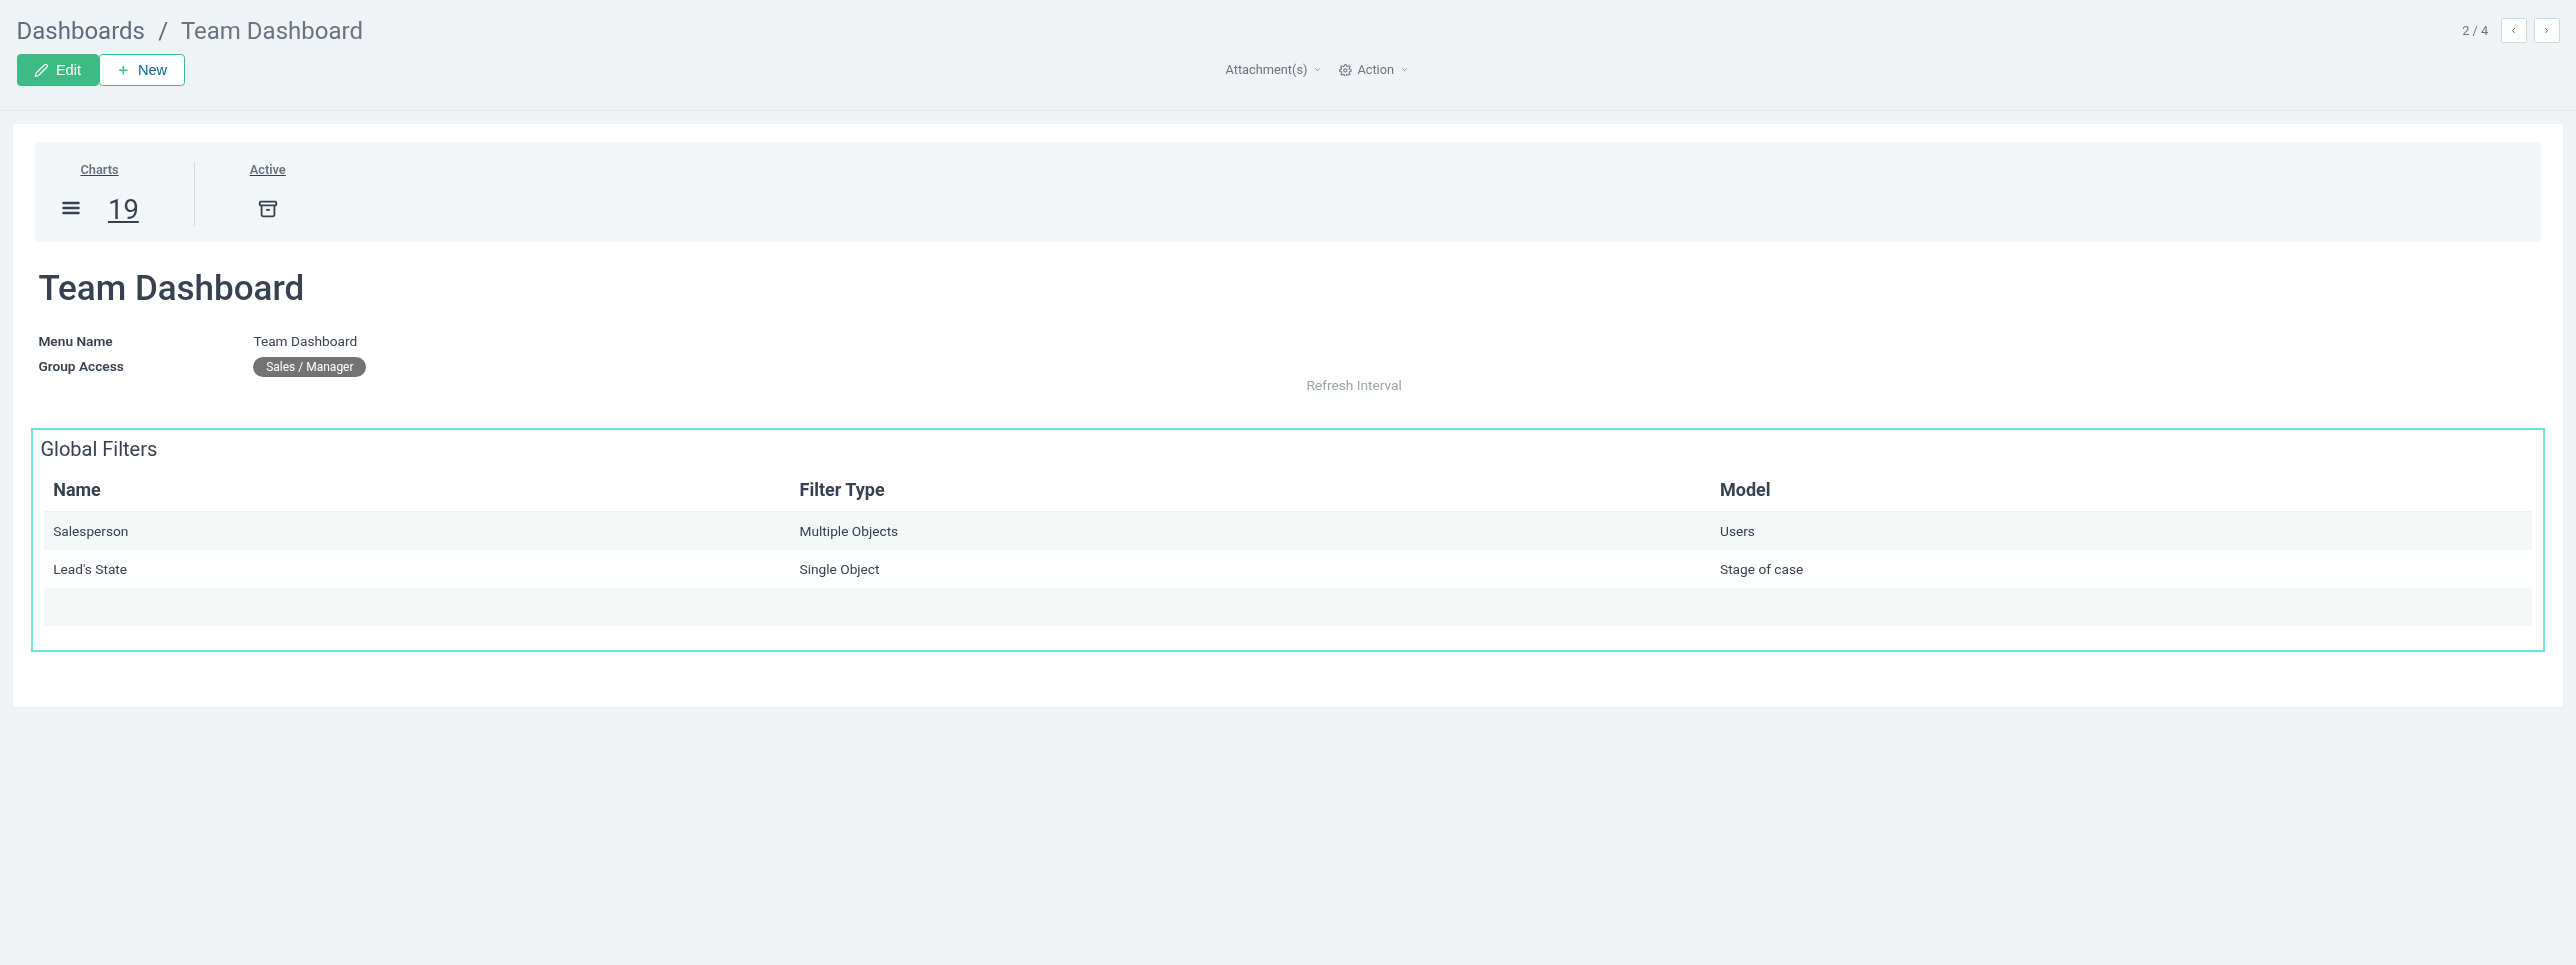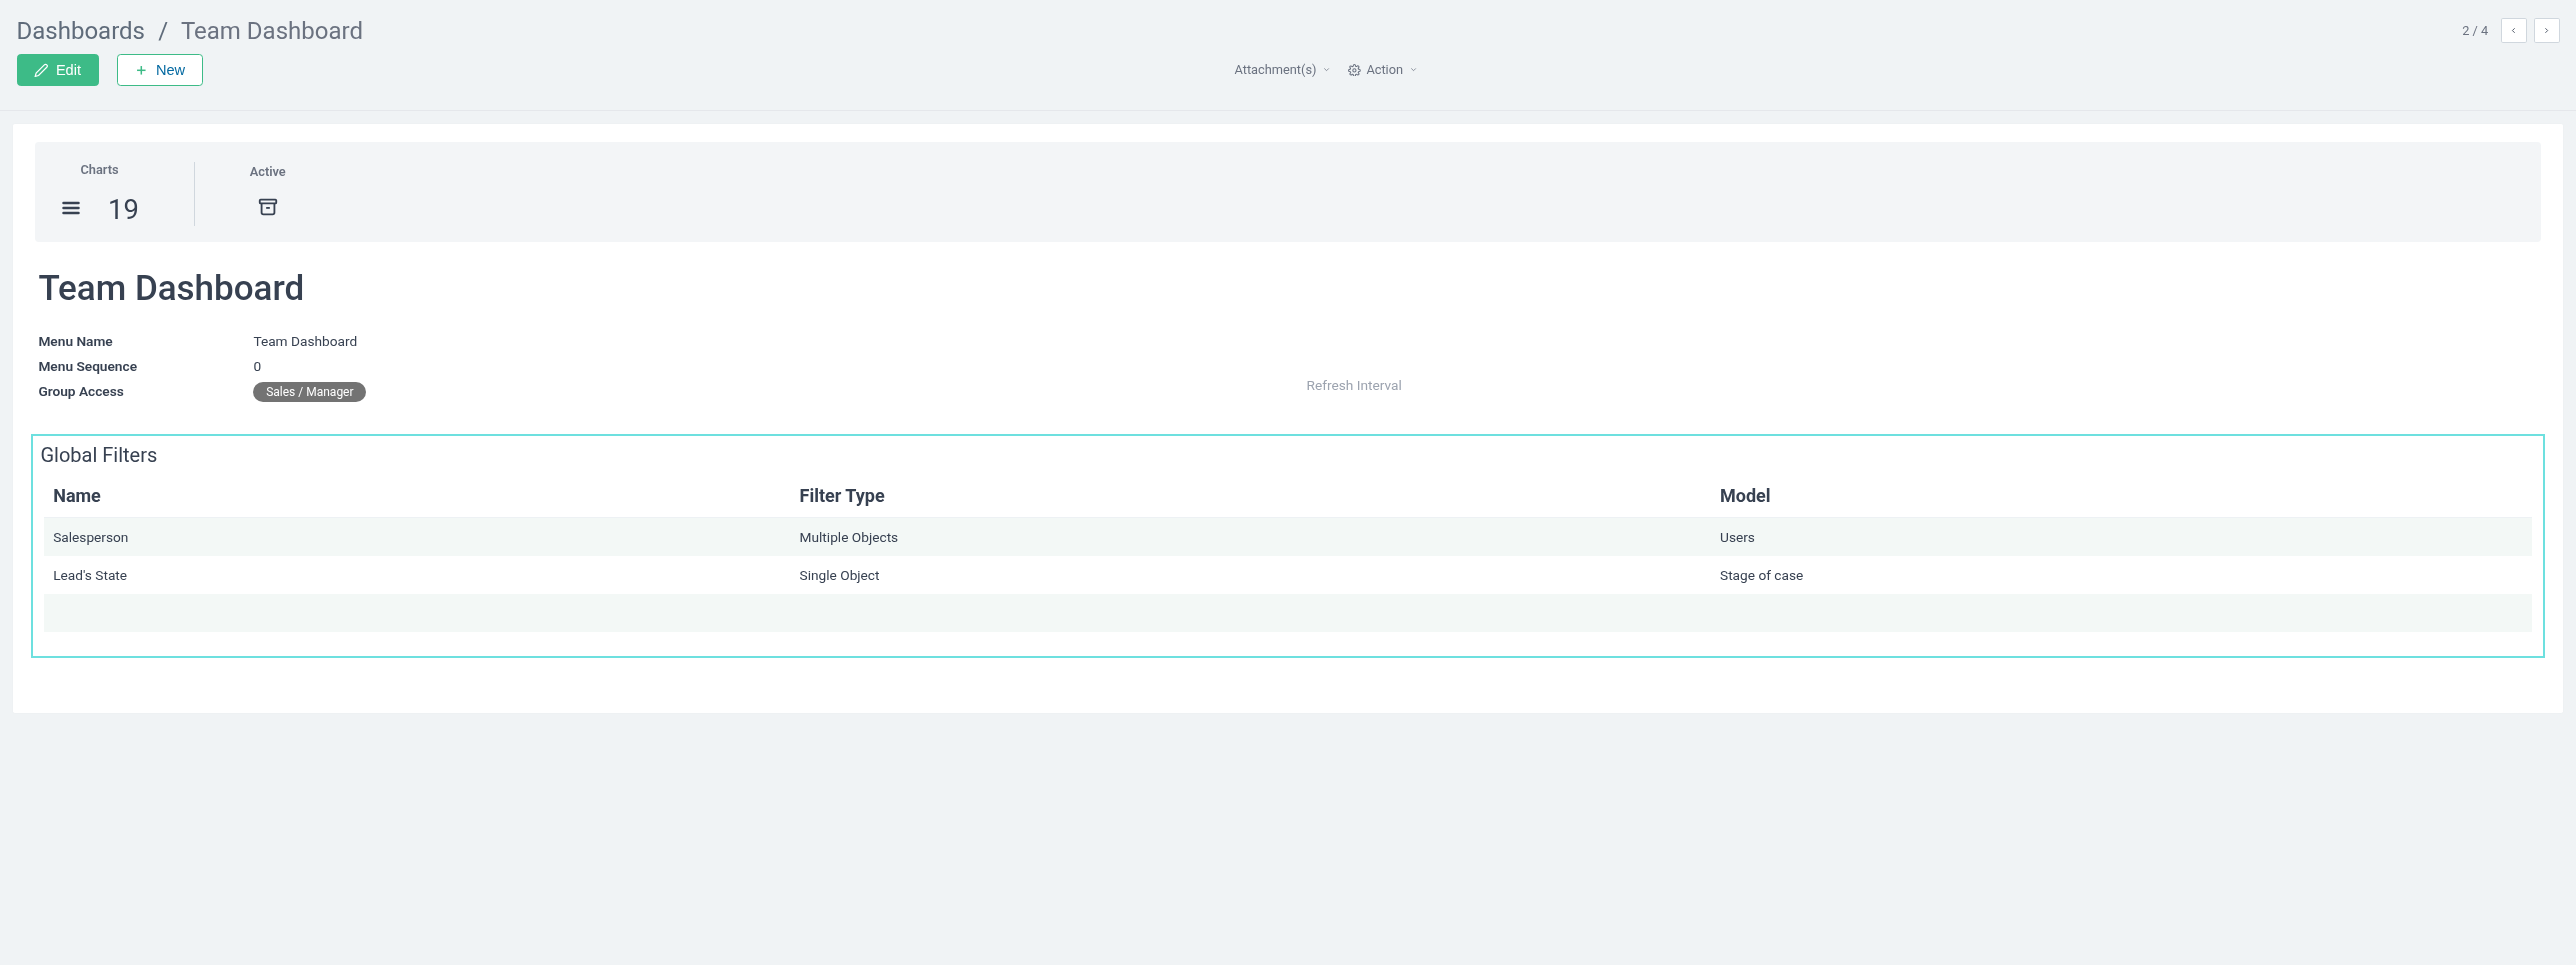--- a/index.html
+++ b/index.html
@@ -43,21 +43,21 @@
     color: #4b5563;
     border-radius: 1.8px;
   }
   .controls-row {
     display: flex;
     align-items: center;
     justify-content: space-between;
     padding: 3.7px 16.5px 24px 16.5px;
     border-bottom: 0.9px solid #e5e7eb;
   }
-  .left-controls { display: flex; gap: 18px; }
+  .left-controls { display: flex; gap: 0; }
   .btn {
     display: inline-flex; align-items: center; gap: 7.3px;
     padding: 7.3px 16.5px;
     border-radius: 3.7px;
     font-size: 14.6px;
     cursor: pointer;
     border: 0.9px solid transparent;
   }
   .btn-primary { background: #3dbb87; color: #fff; border-color: #3dbb87; }
   .btn-secondary { background: #fff; color: #0369a1; border: 0.9px solid #3dbb87; }
@@ -80,21 +80,21 @@
   }
   .stat-bar {
     margin: 0 22px 25.6px 22px;
     background: #f3f5f7;
     border-radius: 3.7px;
     padding: 20px 25.6px 16.5px 25.6px;
     display: flex;
     gap: 55px;
     align-items: stretch;
   }
-  .stat-box { display: flex; flex-direction: column; align-items: center; justify-content: center; }
+  .stat-box { display: flex; flex-direction: column; align-items: center; justify-content: space-between; text-decoration: underline; }
   .stat-label { font-size: 12.8px; font-weight: 600; color: #6b7280; margin-bottom: 16.5px; }
   .stat-value { font-size: 27.4px; color: #374151; font-weight: 400; }
   .stat-icon { font-size: 24px; color: #374151; }
   .count-row { display:flex; align-items: center; gap: 25.6px;}
   .vdiv { width: 0.9px; background: #d0d7de; align-self: stretch; }
 
   .page-title {
     margin: 7.3px 25.6px 24px 25.6px;
     font-size: 35px;
     font-weight: 500;
@@ -243,24 +243,20 @@
     </div>
   </div>
 
   <h1 class="page-title">Team Dashboard</h1>
 
   <div class="details-grid">
     <div class="details-col">
       <div class="detail-row">
         <div class="detail-label">Menu Name</div>
         <div class="detail-value">Team Dashboard</div>
-      </div>
-      <div class="detail-row">
-        <div class="detail-label">Menu Sequence</div>
-        <div class="detail-value">0</div>
       </div>
       <div class="detail-row">
         <div class="detail-label">Group Access</div>
         <div class="detail-value">
           <span class="tag-pill">Sales / Manager</span>
         </div>
       </div>
     </div>
     <div class="details-col">
       <div class="detail-row">

